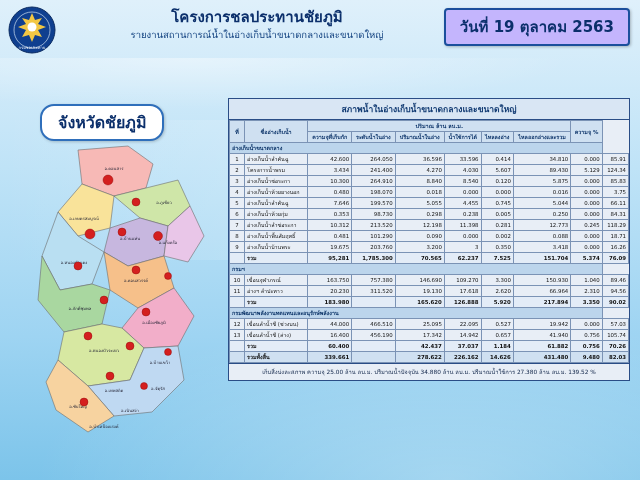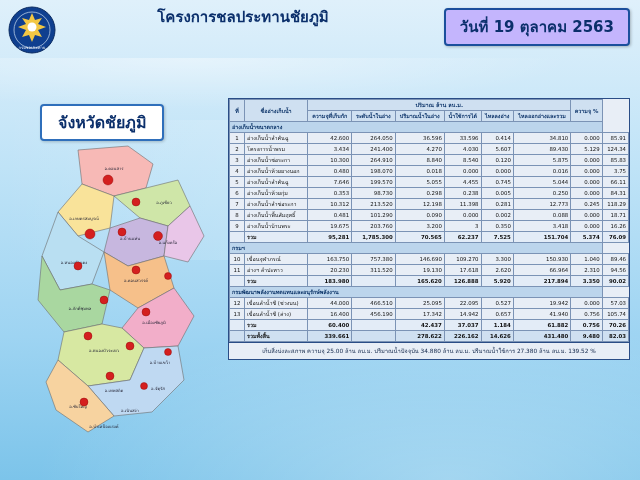--- a/index.html
+++ b/index.html
@@ -11,28 +11,28 @@
   }
   
   .wave{position:absolute;left:0;width:640px;opacity:.55;pointer-events:none;}
   .w1{top:58px;height:60px;background:radial-gradient(ellipse at 30% 0%,rgba(255,255,255,.75),rgba(255,255,255,0) 60%);}
   .w2{top:300px;height:180px;background:radial-gradient(ellipse at 70% 100%,rgba(255,255,255,.55),rgba(255,255,255,0) 65%);}
   .w3{top:120px;height:140px;background:linear-gradient(90deg,rgba(255,255,255,.0),rgba(255,255,255,.35),rgba(255,255,255,0));}
 
   
   .logo{position:absolute;left:8px;top:6px;width:48px;height:48px;}
   .logo svg{width:48px;height:48px;}
-  .title-wrap{position:absolute;left:78px;top:8px;width:330px;text-align:center;}
+  .title-wrap{position:absolute;left:92px;top:8px;width:330px;text-align:center;}
   .title{color:#0b2f6b;font-size:15px;font-weight:bold;line-height:18px;}
   .subtitle{color:#10407f;font-size:9.5px;line-height:13px;margin-top:2px;}
   .date-box{position:absolute;right:10px;top:8px;background:#c4b5fd;border:2px solid #1b4f9c;border-radius:4px;
     padding:5px 14px;color:#0b2f6b;font-size:15px;font-weight:bold;box-shadow:1px 1px 3px rgba(0,0,0,.25);}
 
   
-  .prov-box{position:absolute;left:40px;top:104px;background:#ffffff;border:2px solid #2f6fbb;border-radius:4px;
+  .prov-box{position:absolute;left:40px;top:104px;background:#ffffff;border:2px solid #2f6fbb;border-radius:14px;
     padding:4px 16px;color:#0b2f6b;font-size:16px;font-weight:bold;box-shadow:1px 1px 3px rgba(0,0,0,.2);}
 
   
   .map{position:absolute;left:18px;top:140px;width:200px;height:300px;}
   .map svg{width:200px;height:300px;}
   .maplabel{font-size:4.2px;fill:#223;font-family:"DejaVu Sans",sans-serif;}
 
   
   .panel{position:absolute;left:228px;top:98px;width:400px;background:#e8eef6;border:1px solid #2a4d86;}
   .panel-title{background:#d9e6f4;color:#123b73;font-size:8.5px;font-weight:bold;text-align:center;padding:3px 0;border-bottom:1px solid #2a4d86;}
@@ -60,20 +60,21 @@
     <circle cx="24" cy="24" r="23" fill="#0f3f8f" stroke="#0a2a60" stroke-width="1"></circle>
     <circle cx="24" cy="24" r="18" fill="none" stroke="#cfe0f1" stroke-width=".7"></circle>
     <path d="M24 7 L27 14 L34 12 L30 18 L38 21 L30 24 L34 31 L27 29 L24 36 L21 29 L14 31 L18 24 L10 21 L18 18 L14 12 L21 14 Z" fill="#f2c744"></path>
     <circle cx="24" cy="21" r="4.5" fill="#ffffff"></circle>
     <text x="24" y="43" font-size="4" fill="#ffffff" text-anchor="middle" font-family="DejaVu Sans">กรมชลประทาน</text>
   </svg>
 </div>
 
 <div class="title-wrap">
   <div class="title">โครงการชลประทานชัยภูมิ</div>
+  <div class="subtitle">รายงานสถานการณ์น้ำในอ่างเก็บน้ำขนาดกลางและขนาดใหญ่</div>
 </div>
 
 <div class="date-box">วันที่ 19 ตุลาคม 2563</div>
 
 <div class="prov-box">จังหวัดชัยภูมิ</div>
 
 <div class="map">
   <svg viewBox="0 0 200 300">
     <g stroke="#6d6d6d" stroke-width="0.6">
       <path d="M60 10 L110 6 L135 24 L128 48 L96 56 L64 44 Z" fill="#f7b9b6"></path>
@@ -122,20 +123,21 @@
         <circle cx="112" cy="206" r="4"></circle>
       <circle cx="150" cy="212" r="3.5"></circle>
         <circle cx="92" cy="236" r="4"></circle>
         <circle cx="126" cy="246" r="3.5"></circle>
       <circle cx="66" cy="262" r="4"></circle>
     </g>
   </svg>
 </div>
 
 <div class="panel">
+  <div class="panel-title">สภาพน้ำในอ่างเก็บน้ำขนาดกลางและขนาดใหญ่</div>
   <table>
     <thead>
       <tr>
         <th rowspan="2">ที่</th>
         <th rowspan="2">ชื่ออ่างเก็บน้ำ</th>
         <th colspan="6" class="hdr-group">ปริมาณ ล้าน ลบ.ม.</th>
         <th rowspan="2">ความจุ %</th>
       </tr>
       <tr>
         <th>ความจุที่เก็บกัก</th>

